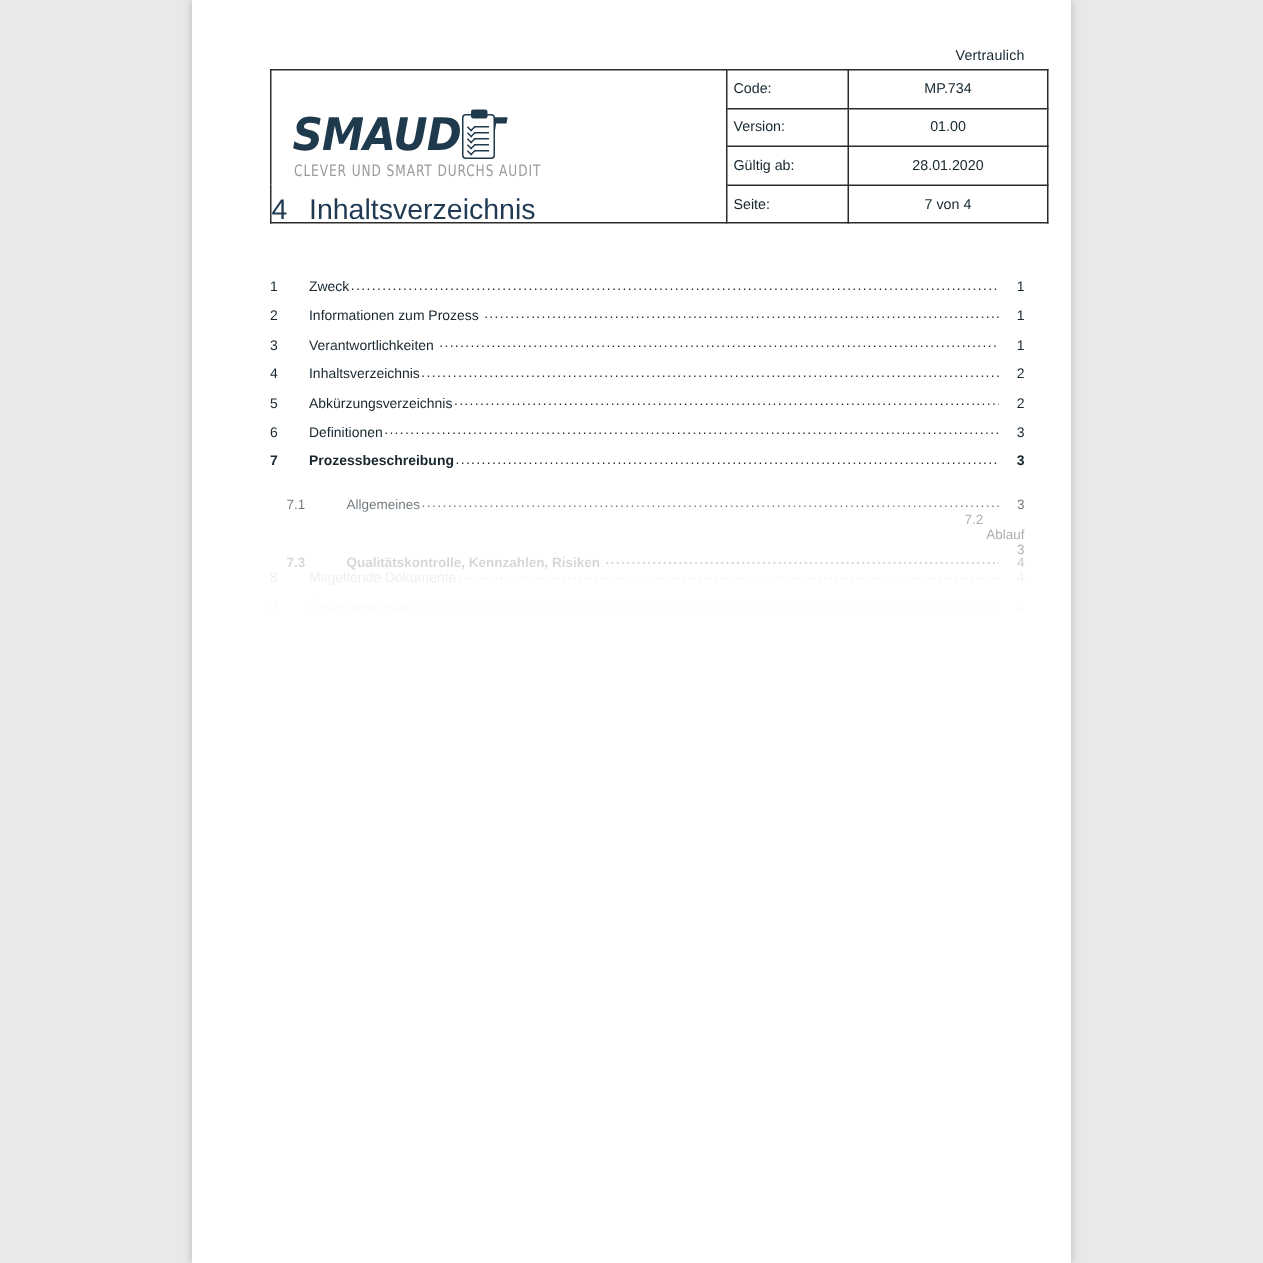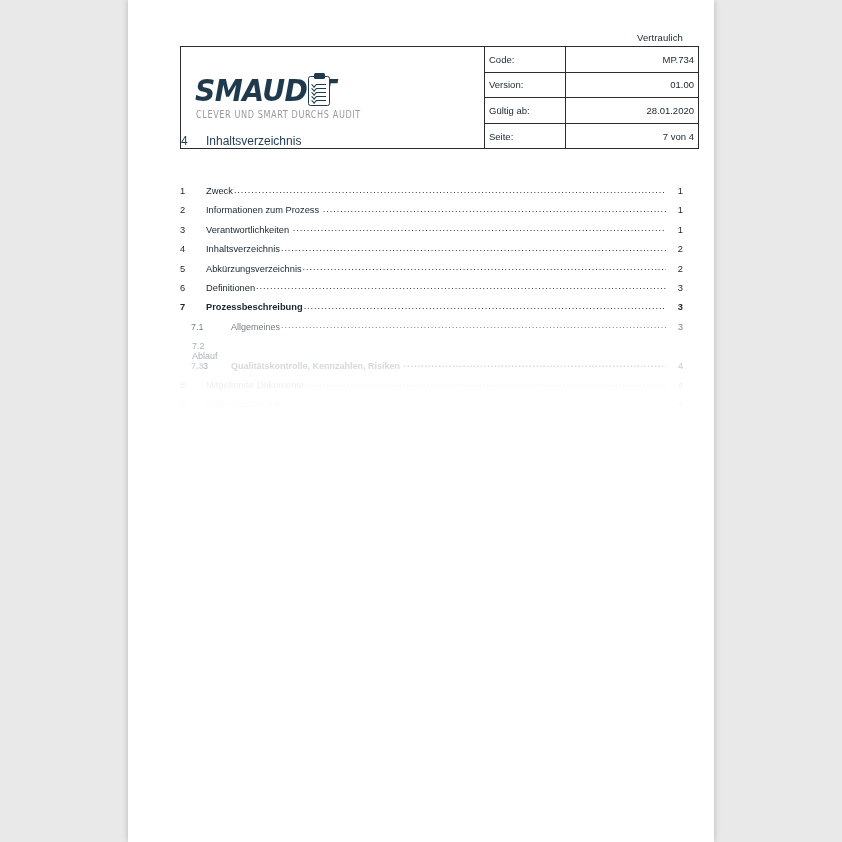--- a/index.html
+++ b/index.html
@@ -75,21 +75,21 @@
     vertical-align: middle;
     position: relative;
   }
   .meta-key {
     width: 72px;
     padding-left: 4px !important;
     white-space: nowrap;
   }
   .meta-val {
     width: 124px;
-    text-align: right;
+    text-align: center;
     padding-right: 4px !important;
     white-space: nowrap;
   }
 
   
   .logo-wrap {
     position: relative;
     width: 303px;
     height: 66px;
   }
@@ -162,21 +162,21 @@
     white-space: nowrap;
     transform: scaleX(0.86);
     transform-origin: left top;
   }
 
   
   .section-heading {
     position: absolute;
     left: 1px;
     top: 131px;
-    font-size: 12px;
+    font-size: 19px;
     color: #1f3a52;
     line-height: 20px;
     white-space: nowrap;
   }
   .section-heading .sh-num {
     display: inline-block;
     width: 25px;
   }
 
   
@@ -189,21 +189,21 @@
   .toc-row {
     position: relative;
     display: flex;
     align-items: baseline;
     height: 19.4px;
     font-size: 9.3px;
     color: #17262f;
     white-space: nowrap;
   }
   .toc-row.lvl1 { padding-left: 0px; }
-  .toc-row.lvl2 { padding-left: 11px; font-size: 9.0px; }
+  .toc-row.lvl2 { padding-left: 11px; font-size: 9.0px; align-items: flex-end; }
 
   .toc-num {
     flex: 0 0 auto;
     width: 26px;
   }
   .toc-row.lvl2 .toc-num { width: 40px; }
 
   .toc-title {
     flex: 0 0 auto;
   }

